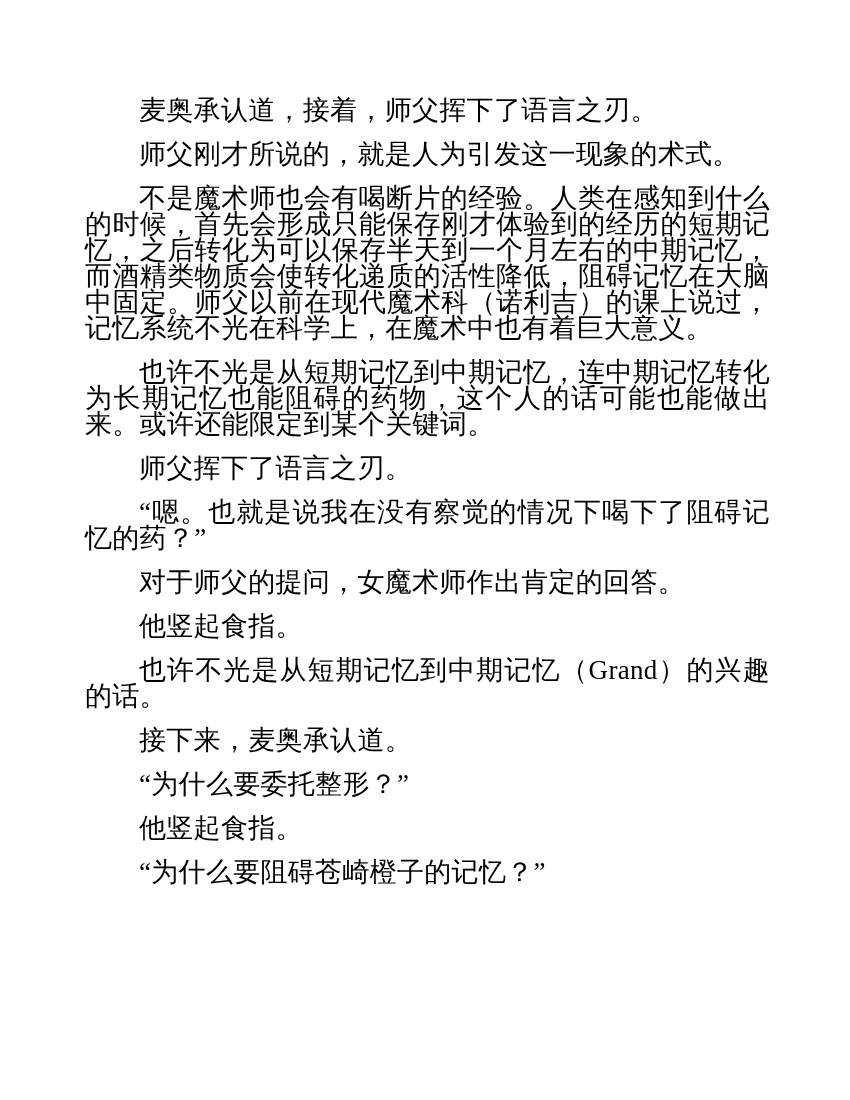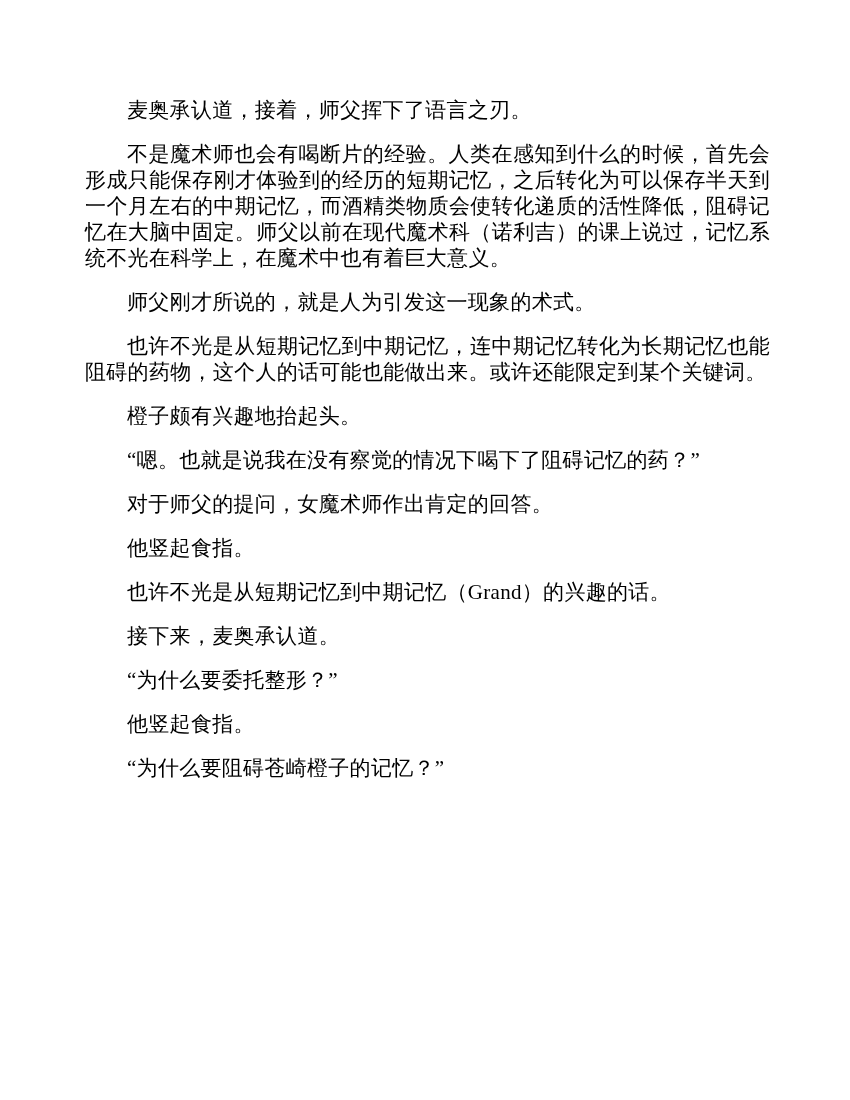--- a/index.html
+++ b/index.html
@@ -9,42 +9,42 @@
   }
   .page {
     position: relative;
     width: 850px;
     height: 1100px;
     box-sizing: border-box;
     background: #ffffff;
     padding: 97px 80px 0 85px;
     overflow: hidden;
     font-family: "Liberation Serif", "DejaVu Serif", serif;
-    font-size: 21px;
+    font-size: 27px;
     line-height: 26px;
     color: #000000;
   }
   .page p {
     margin: 0 0 18px 0;
     text-indent: 2em;
     text-align: justify;
     word-break: break-all;
     letter-spacing: 0.3px;
   }
 </style>
 </head>
 <body>
 
 <div class="page">
   <div>
       <p>麦奥承认道，接着，师父挥下了语言之刃。</p>
+      <p>师父刚才所说的，就是人为引发这一现象的术式。</p>
       <p>不是魔术师也会有喝断片的经验。人类在感知到什么的时候，首先会形成只能保存刚才体验到的经历的短期记忆，之后转化为可以保存半天到一个月左右的中期记忆，而酒精类物质会使转化递质的活性降低，阻碍记忆在大脑中固定。师父以前在现代魔术科（诺利吉）的课上说过，记忆系统不光在科学上，在魔术中也有着巨大意义。</p>
-      <p>师父刚才所说的，就是人为引发这一现象的术式。</p>
       <p>也许不光是从短期记忆到中期记忆，连中期记忆转化为长期记忆也能阻碍的药物，这个人的话可能也能做出来。或许还能限定到某个关键词。</p>
-      <p>橙子颇有兴趣地抬起头。</p>
+      <p>师父挥下了语言之刃。</p>
       <p>“嗯。也就是说我在没有察觉的情况下喝下了阻碍记忆的药？”</p>
       <p>对于师父的提问，女魔术师作出肯定的回答。</p>
       <p>他竖起食指。</p>
       <p>也许不光是从短期记忆到中期记忆（Grand）的兴趣的话。</p>
       <p>接下来，麦奥承认道。</p>
       <p>“为什么要委托整形？”</p>
       <p>他竖起食指。</p>
       <p>“为什么要阻碍苍崎橙子的记忆？”</p>
     </div>
 </div>

